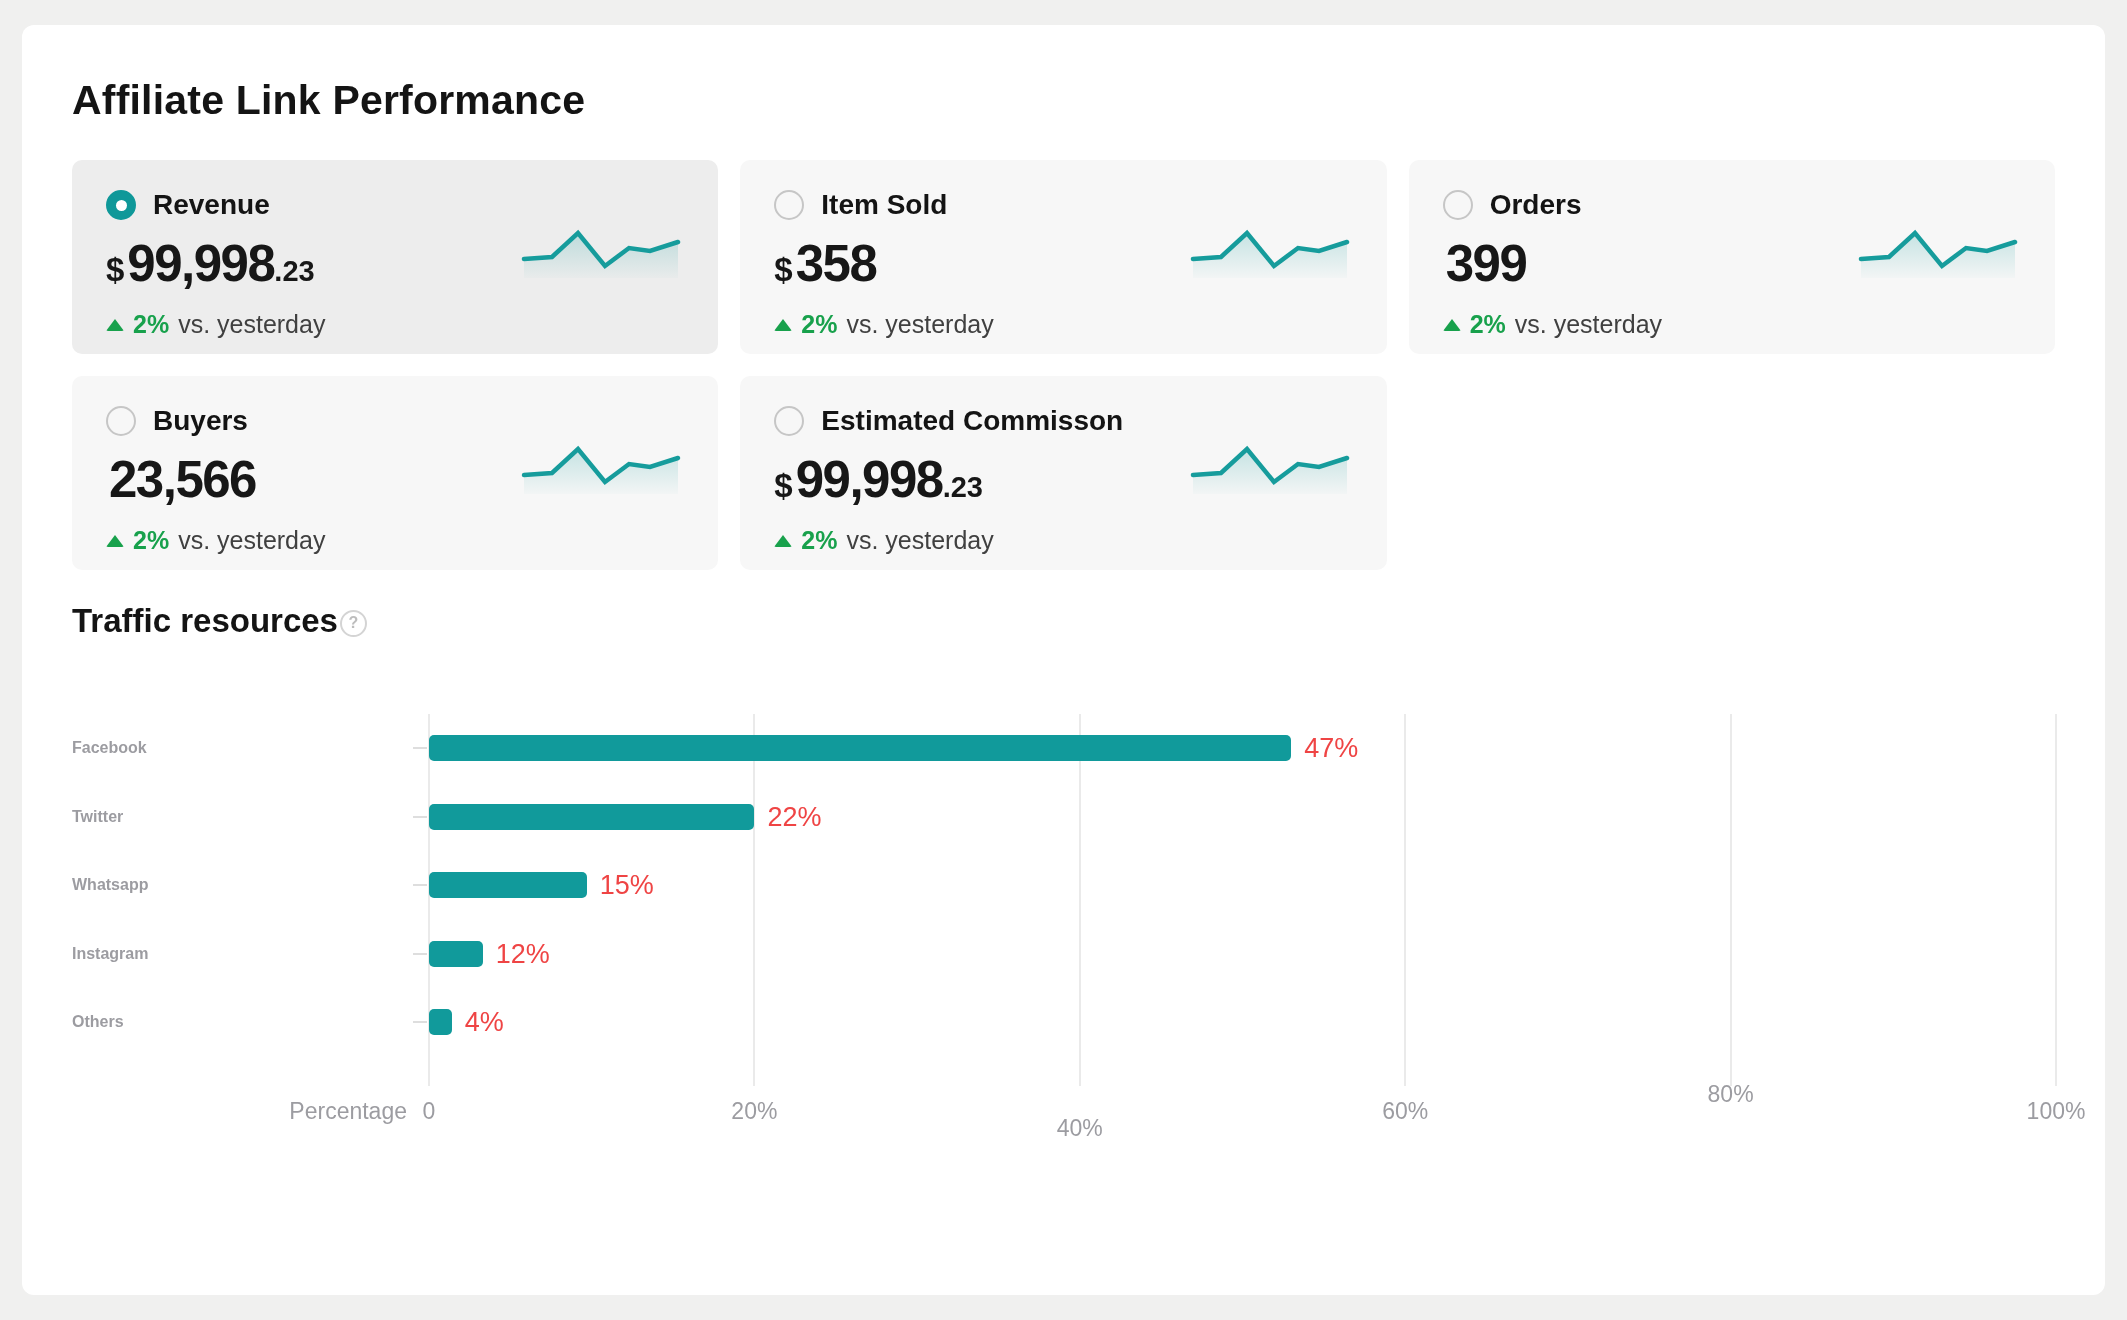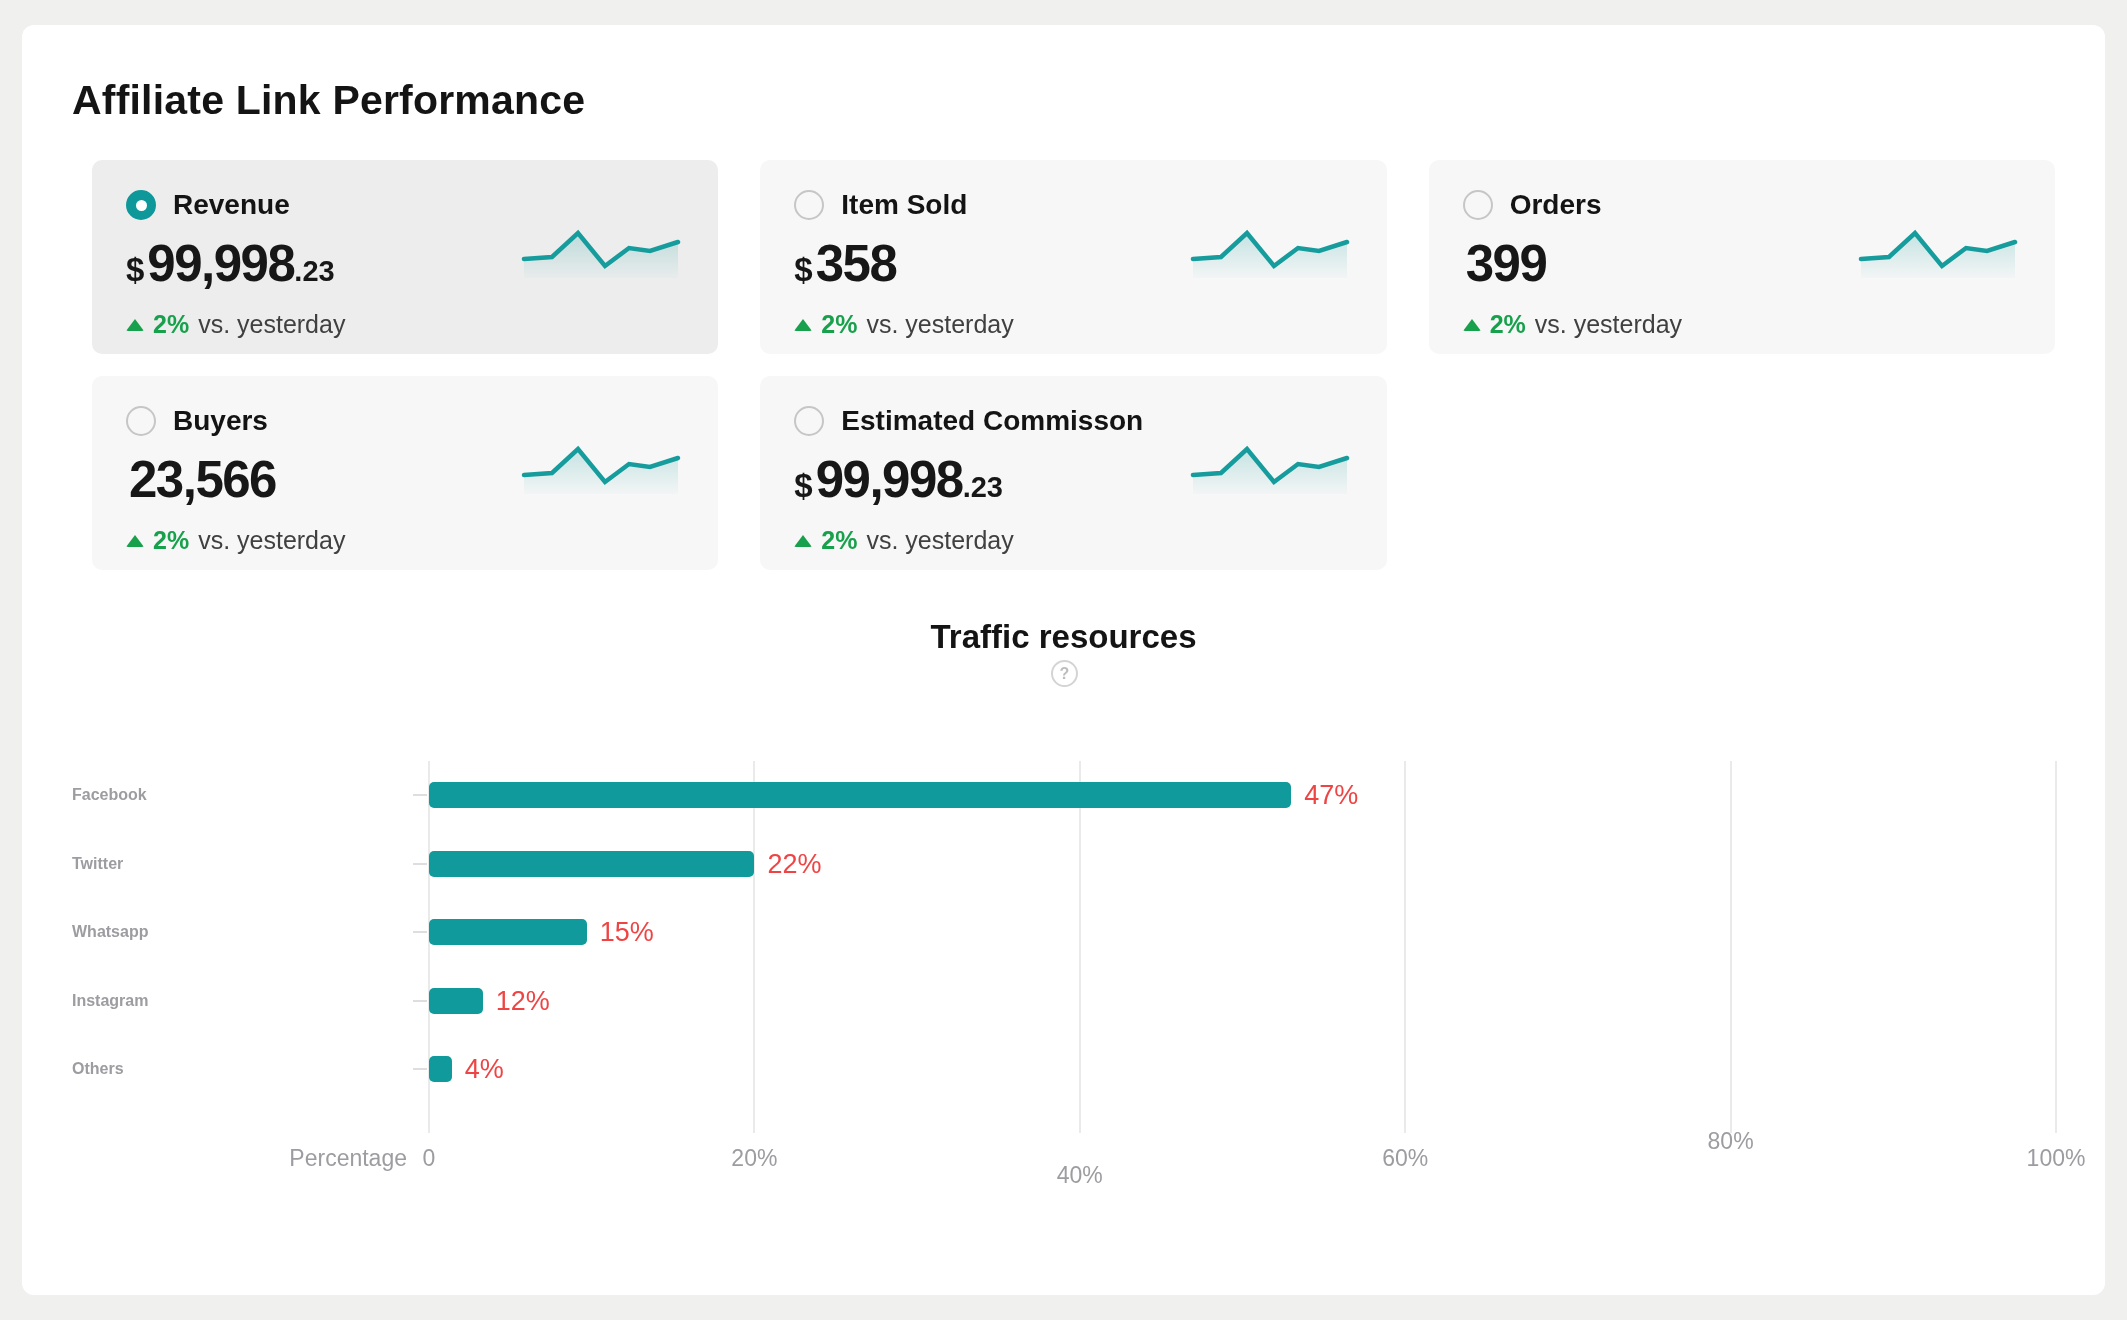--- a/index.html
+++ b/index.html
@@ -21,21 +21,21 @@
   .page-subtitle{
     margin-top:21px;font-size:24px;color:#7A7A7A;font-weight:400;
   }
   
   .metrics-grid{
     margin-top:36px;
     display:grid;grid-template-columns:repeat(3,1fr);gap:22px;
   }
   .metric-card{
     height:194px;border-radius:10px;background:#F7F7F7;
-    box-sizing:border-box;padding:29px 34px;position:relative;margin-left:20px;
+    box-sizing:border-box;padding:29px 34px;position:relative;
   }
   .metric-card.selected{background:#EDEDED;}
   .metric-head{display:flex;align-items:center;gap:17px;}
   .radio{
     width:30px;height:30px;border-radius:50%;
     border:2px solid #C6C6C6;box-sizing:border-box;
     display:flex;align-items:center;justify-content:center;
     background:transparent;flex:0 0 auto;
   }
   .radio.checked{background:#0F9899;border-color:#0F9899;}
@@ -48,21 +48,21 @@
   .metric-dec{font-size:29px;font-weight:700;}
   .metric-change{margin-top:17px;display:flex;align-items:center;gap:9px;font-size:25px;}
   .tri-up{
     width:0;height:0;border-left:9px solid transparent;border-right:9px solid transparent;
     border-bottom:12px solid #18A14C;border-radius:2px;
   }
   .change-pct{color:#18A14C;font-weight:700;}
   .change-suffix{color:#404040;font-weight:400;}
   .sparkline{position:absolute;right:32px;top:60px;}
   
-  .section-head{margin-top:48px;display:flex;align-items:center;flex-direction:column;}
+  .section-head{margin-top:32px;display:flex;align-items:center;}
   .section-title{font-size:33px;font-weight:700;color:#141414;margin:0;}
   .help-icon{
     width:27px;height:27px;border-radius:50%;border:2px solid #D4D4D4;
     box-sizing:border-box;display:flex;align-items:center;justify-content:center;
     color:#BDBDBD;font-size:16px;font-weight:700;margin-left:2px;margin-top:4px;
   }
   .chart{position:relative;margin-top:34px;height:470px;}
   .gridline{position:absolute;width:2px;background:#EAEAEA;}
   .row-tick{position:absolute;height:2px;background:#DEDEDE;}
   .cat-label{

